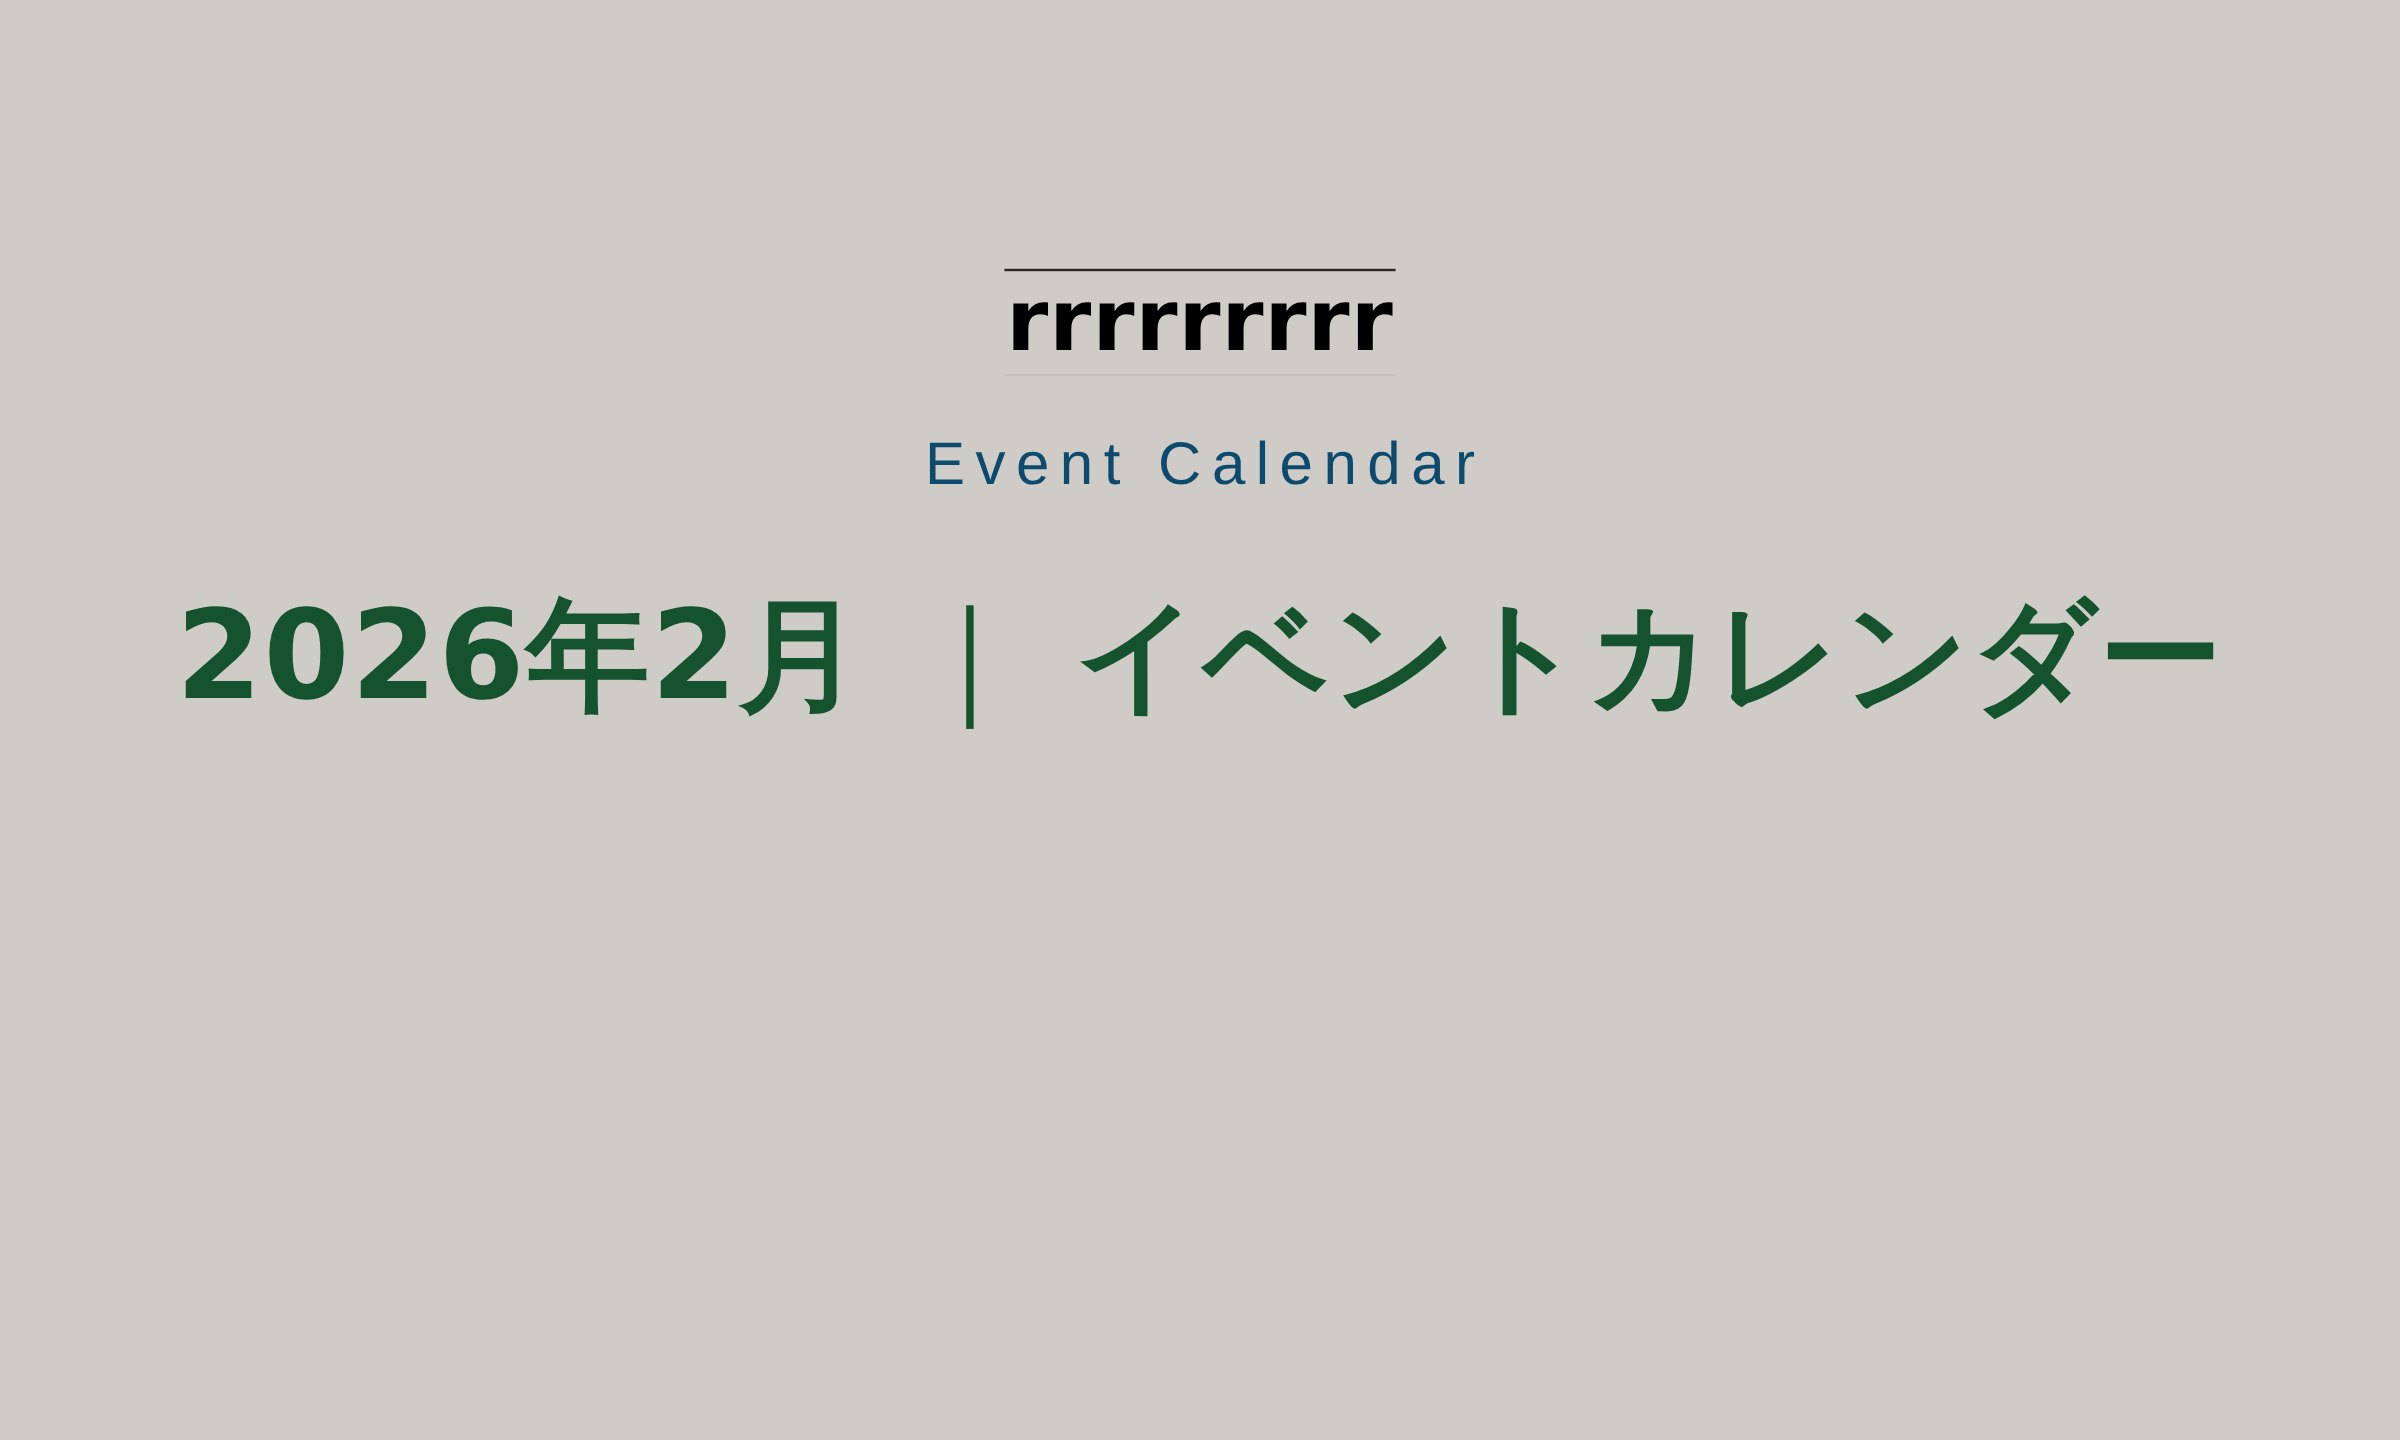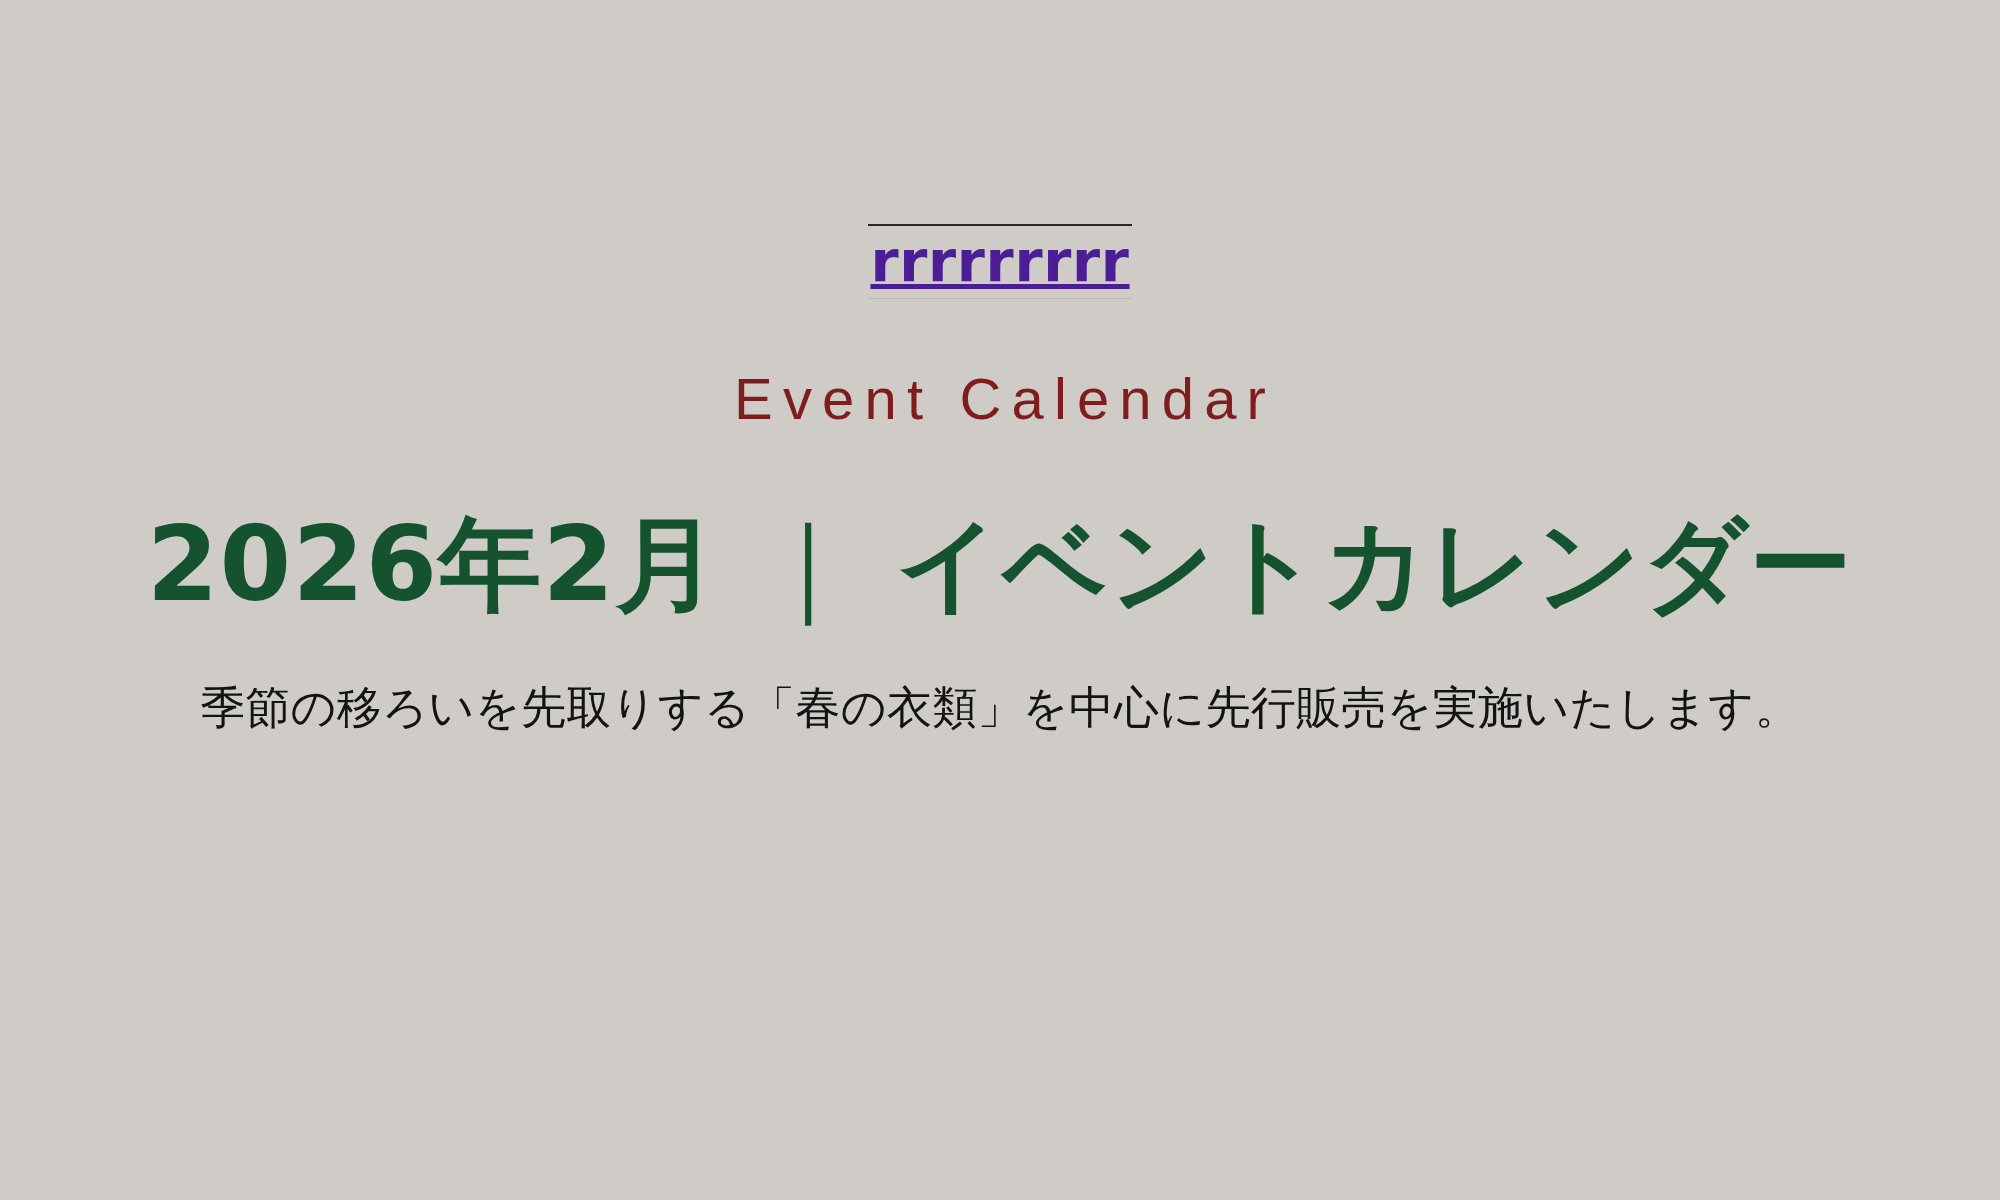--- a/index.html
+++ b/index.html
@@ -46,36 +46,35 @@
     border-top: 2px solid #2a2724;
     border-bottom: 1px solid #bdb9b3;
     text-align: center;
     line-height: 1;
   }
 
   .eyebrow-text {
     display: block;
     font-family: "DejaVu Sans", "Liberation Sans", sans-serif;
     font-weight: 700;
-    font-size: 57px;
+    font-size: 71px;
     letter-spacing: 0.012em;
-    color: #4c1d95;
+    color: #000000;
     line-height: 1.02;
     white-space: nowrap;
-    text-decoration: underline;
   }
 
   
   .subheading {
-    margin-top: 68px;
+    margin-top: 46px;
     font-family: "Liberation Sans", "DejaVu Sans", sans-serif;
     font-weight: 400;
-    font-size: 58px;
+    font-size: 50px;
     letter-spacing: 0.175em;
-    color: #7f1d1d;
+    color: #0c4a6e;
     line-height: 1.1;
     white-space: nowrap;
     text-indent: 0.175em;
   }
 
   
   .headline {
     margin-top: 78px;
     width: 100%;
     text-align: center;
@@ -119,17 +118,16 @@
     </div>
 
     <h2 class="subheading">Event Calendar</h2>
 
     <h1 class="headline">
       <span>2026年2月</span>
       <span class="sep">｜</span>
       <span>イベントカレンダー</span>
     </h1>
 
-    <p class="lead">季節の移ろいを先取りする「春の衣類」を中心に先行販売を実施いたします。</p>
 
   </section>
 
 </div>
 
 </body></html>

